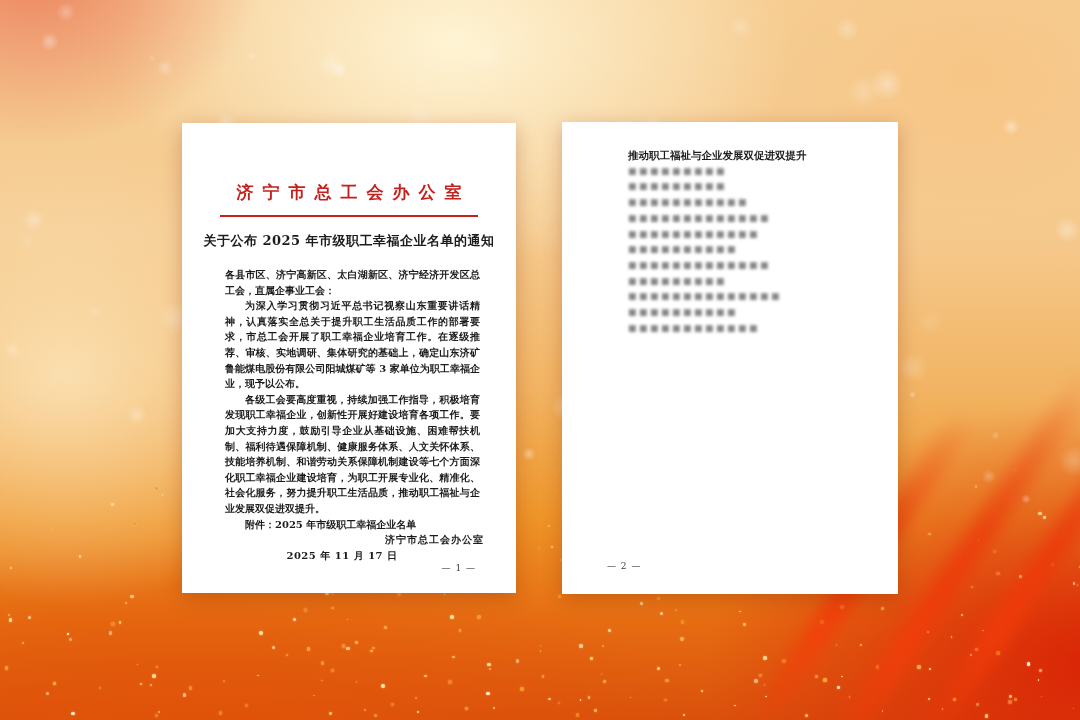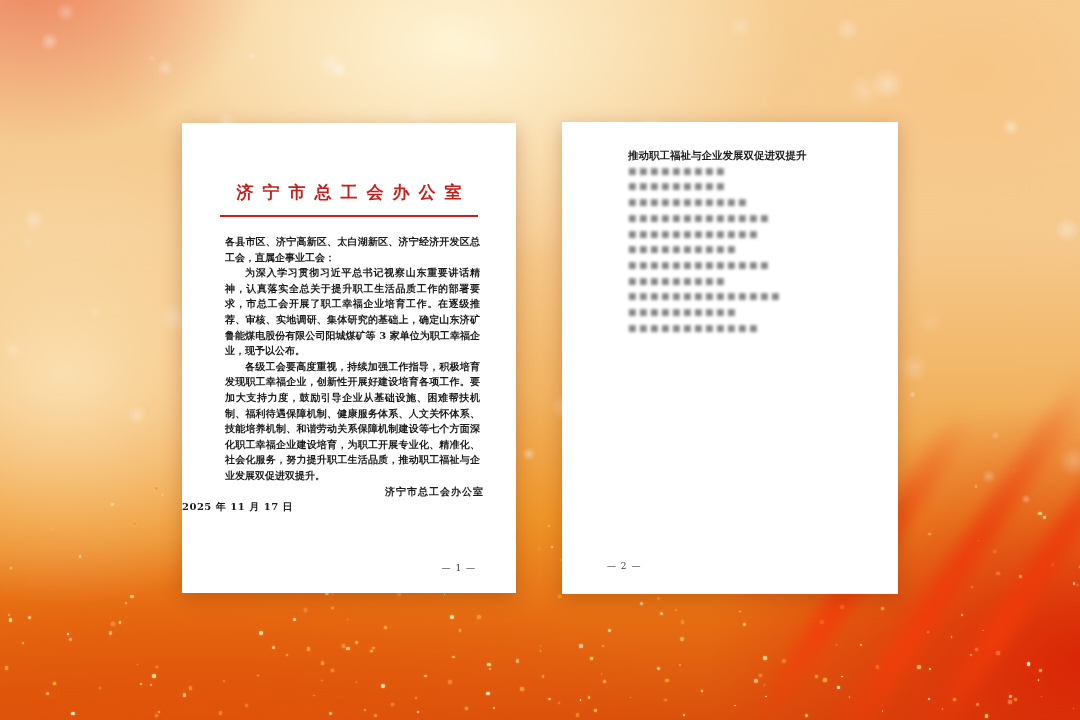--- a/index.html
+++ b/index.html
@@ -44,21 +44,21 @@
 
   .doc-body {
     margin:17px 36px 0 43px; width:255px;
     font-size:10px; line-height:15.6px; font-weight:bold;
     text-align:justify; text-justify:inter-character;
   }
   .doc-body p.indent { text-indent:2em; }
 
   .sign-block { margin-top:0; font-weight:bold; font-size:10px; line-height:15.8px; }
   .sign-line { text-align:right; padding-right:32px; letter-spacing:1px; }
-  .date-line { text-align:left; padding-right:14px; letter-spacing:0.5px; }
+  .date-line { text-align:center; padding-right:14px; letter-spacing:0.5px; }
 
   .page-num { position:absolute; font-size:9px; color:#3a3a3a; letter-spacing:1px; }
   .page-num.right { right:40px; bottom:20px; }
   .page-num.left  { left:45px;  bottom:23px; }
 
   .attach-label {
     margin:56px 0 0 46px; font-size:11px; font-weight:bold;
     font-family:"DejaVu Sans","Liberation Sans",sans-serif;
   }
   .attach-title {
@@ -347,25 +347,27 @@
       <div class="dot" style="height: 3.61988px; width: 3.61988px; left: 449.928px; top: 615.264px; background: rgb(255, 233, 168); opacity: 0.95; box-shadow: rgba(255, 220, 140, 0.8) 0px 0px 2px;"></div>
       <div class="dot" style="height: 2.99615px; width: 2.99615px; left: 758.849px; top: 673.986px; background: rgb(255, 138, 60); opacity: 0.78; box-shadow: rgba(255, 220, 140, 0.8) 0px 0px 2px;"></div>
       <div class="streak" style="right: 20px; bottom: -60px; width: 26px; height: 440px; transform: rotate(34deg); background: linear-gradient(rgba(238, 45, 6, 0) 0%, rgba(238, 45, 6, 0.55) 40%, rgba(245, 60, 10, 0.75) 70%, rgba(238, 45, 6, 0) 100%);"></div>
       <div class="streak" style="right: 110px; bottom: -90px; width: 26px; height: 480px; transform: rotate(34deg); background: linear-gradient(rgba(238, 45, 6, 0) 0%, rgba(238, 45, 6, 0.55) 40%, rgba(245, 60, 10, 0.75) 70%, rgba(238, 45, 6, 0) 100%);"></div>
       <div class="streak" style="right: 205px; bottom: -40px; width: 26px; height: 380px; transform: rotate(34deg); background: linear-gradient(rgba(238, 45, 6, 0) 0%, rgba(238, 45, 6, 0.55) 40%, rgba(245, 60, 10, 0.75) 70%, rgba(238, 45, 6, 0) 100%);"></div>
     </div>
 
   <div class="page page-left">
     <div class="org-header" style="color: rgb(197, 33, 28);">济宁市总工会办公室</div>
     <div class="red-line" style="background: rgb(197, 33, 28);"></div>
+    <div class="notice-title">关于公布 2025 年市级职工幸福企业名单的通知</div>
 
     <div class="doc-body">
       <p>各县市区、济宁高新区、太白湖新区、济宁经济开发区总工会，直属企事业工会：</p>
       <p class="indent">为深入学习贯彻习近平总书记视察山东重要讲话精神，认真落实全总关于提升职工生活品质工作的部署要求，市总工会开展了职工幸福企业培育工作。在逐级推荐、审核、实地调研、集体研究的基础上，确定山东济矿鲁能煤电股份有限公司阳城煤矿等 3 家单位为职工幸福企业，现予以公布。</p>
       <p class="indent">各级工会要高度重视，持续加强工作指导，积极培育发现职工幸福企业，创新性开展好建设培育各项工作。要加大支持力度，鼓励引导企业从基础设施、困难帮扶机制、福利待遇保障机制、健康服务体系、人文关怀体系、技能培养机制、和谐劳动关系保障机制建设等七个方面深化职工幸福企业建设培育，为职工开展专业化、精准化、社会化服务，努力提升职工生活品质，推动职工福祉与企业发展双促进双提升。</p>
+      <p class="indent">附件：2025 年市级职工幸福企业名单</p>
     </div>
 
     <div class="sign-block">
       <div class="sign-line">济宁市总工会办公室</div>
       <div class="date-line">2025 年 11 月 17 日</div>
     </div>
 
     <div class="page-num right">— 1 —</div>
   </div>
 

